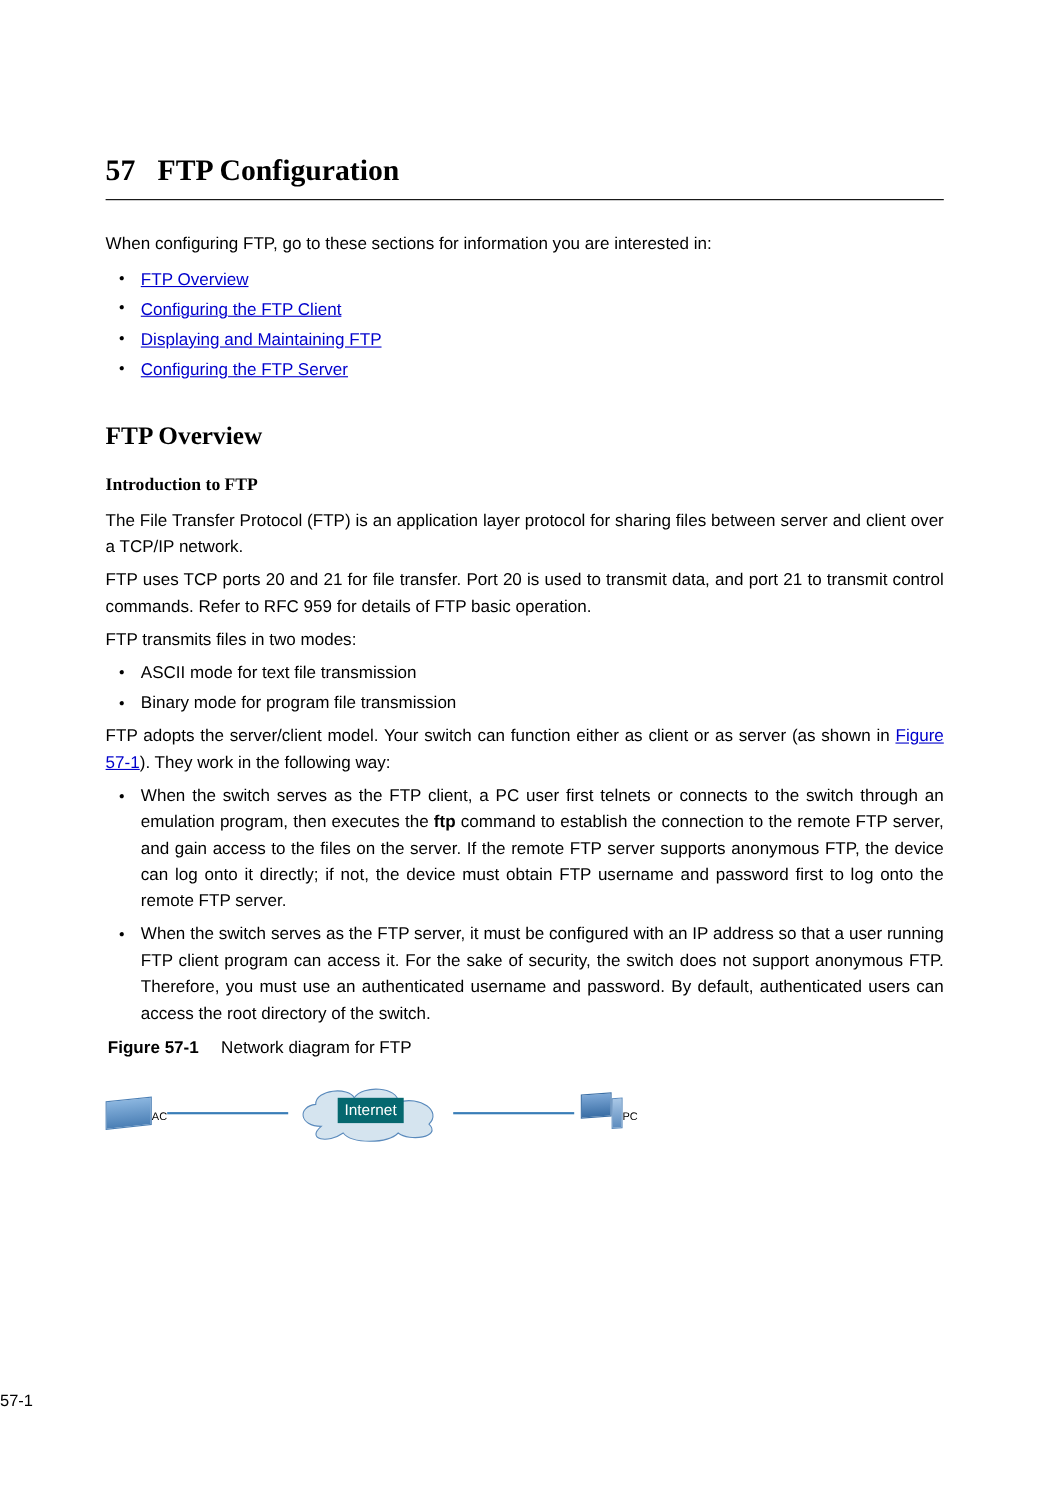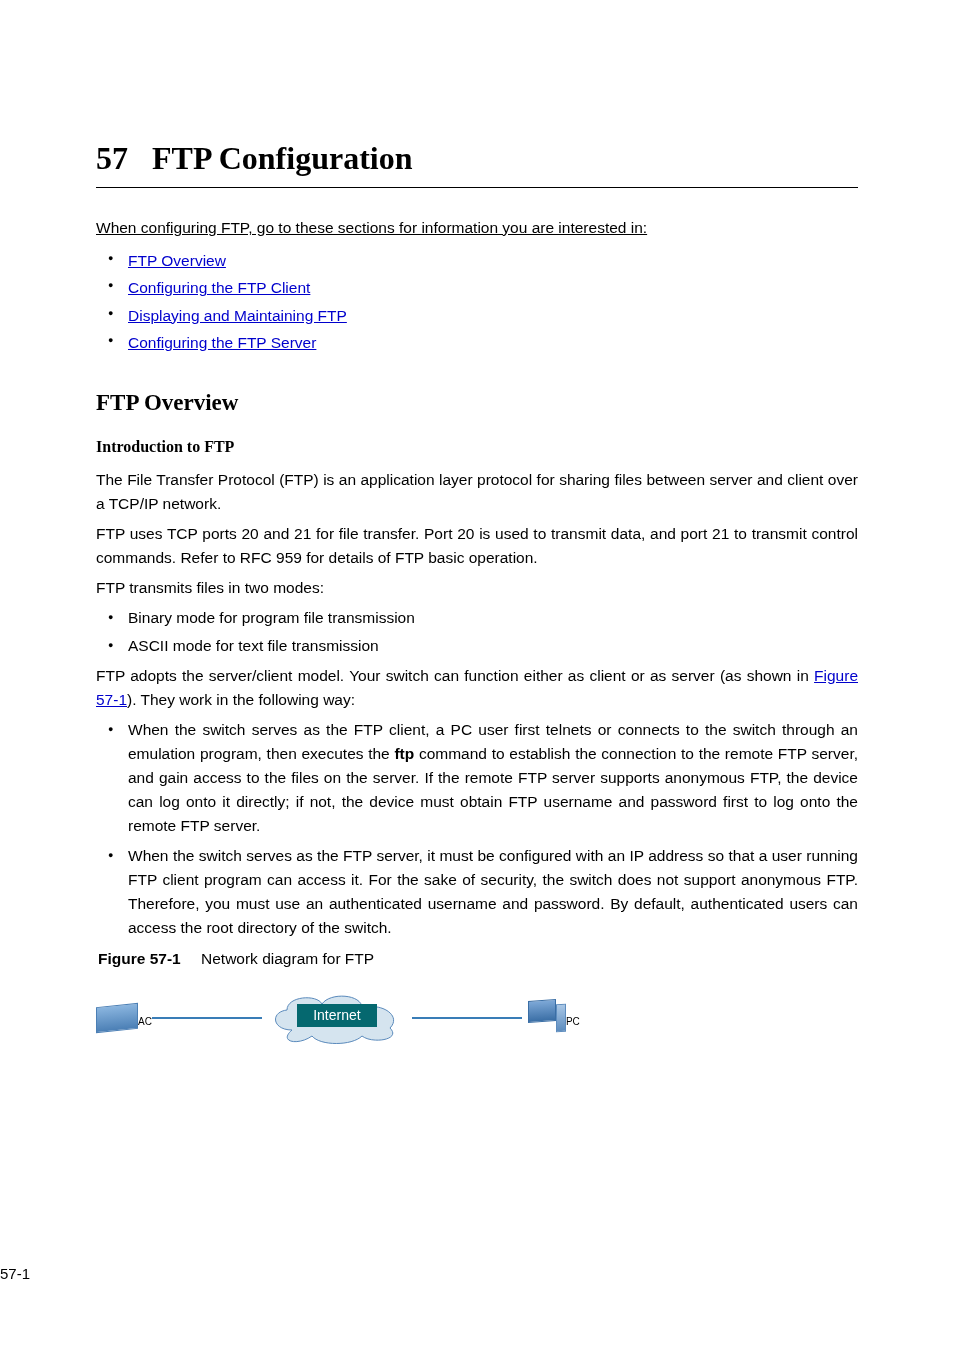--- a/index.html
+++ b/index.html
@@ -9,35 +9,34 @@
       background: #fff;
       font-family: Arial, sans-serif;
       font-size: 15.5px;
       color: #000;
       position: relative;
     }
     .page {
       padding: 140px 96px 0 96px;
     }
     .chapter-title {
-      font-size: 32px;
+      font-size: 27px;
       font-weight: bold;
       font-family: "Times New Roman", serif;
       margin-bottom: 10px;
       color: #000;
     }
     hr.rule {
       border: none;
       border-top: 1.5px solid #000;
       margin-bottom: 28px;
     }
     .intro {
       margin-bottom: 8px;
       line-height: 1.5;
-      text-decoration: underline;
     }
     ul.links {
       list-style: none;
       padding-left: 32px;
       margin-bottom: 34px;
     }
     ul.links li {
       position: relative;
       line-height: 1.75;
     }
@@ -156,21 +155,21 @@
     }
     .cloud svg { width: 100%; height: 100%; }
     .cloud-label {
       position: absolute;
       top: 14px;
       left: 0; right: 0;
       text-align: center;
       background: #05686f;
       color: #fff;
       font-size: 14px;
-      width: 80px;
+      width: 60px;
       margin: 0 auto;
       padding: 3px 0 4px 0;
     }
     .page-num {
       position: absolute;
       bottom: 68px;
       left: 0; right: 0;
       text-align: left;
       font-size: 15px;
     }
@@ -197,22 +196,22 @@
 
   <h2 class="section">FTP Overview</h2>
 
   <h3 class="subsection">Introduction to FTP</h3>
 
   <p class="body">The File Transfer Protocol (FTP) is an application layer protocol for sharing files between server and client over a TCP/IP network.</p>
   <p class="body">FTP uses TCP ports 20 and 21 for file transfer. Port 20 is used to transmit data, and port 21 to transmit control commands. Refer to RFC 959 for details of FTP basic operation.</p>
   <p class="body">FTP transmits files in two modes:</p>
 
   <ul class="bullets">
+    <li class="tight">ASCII mode for text file transmission</li>
     <li class="tight">Binary mode for program file transmission</li>
-    <li class="tight">ASCII mode for text file transmission</li>
   </ul>
 
 
   <p class="body">
     <span>FTP adopts the server/client model. Your switch can function either as client or as server (as shown in </span><a href="#" class="link">Figure 57-1</a><span>). They work in the following way:</span>
   </p>
 
   <ul class="bullets">
     <li class="para">
       <span>When the switch serves as the FTP client, a PC user first telnets or connects to the switch through an emulation program, then executes the </span><span class="bold-kw">ftp</span><span> command to establish the connection to the remote FTP server, and gain access to the files on the server. If the remote FTP server supports anonymous FTP, the device can log onto it directly; if not, the device must obtain FTP username and password first to log onto the remote FTP server.</span>

